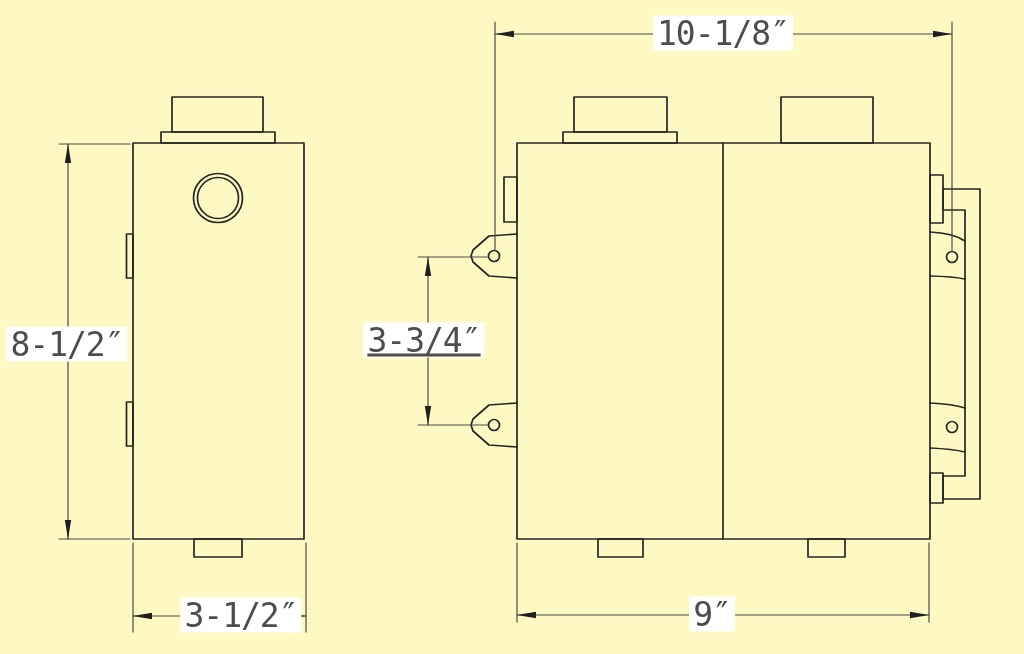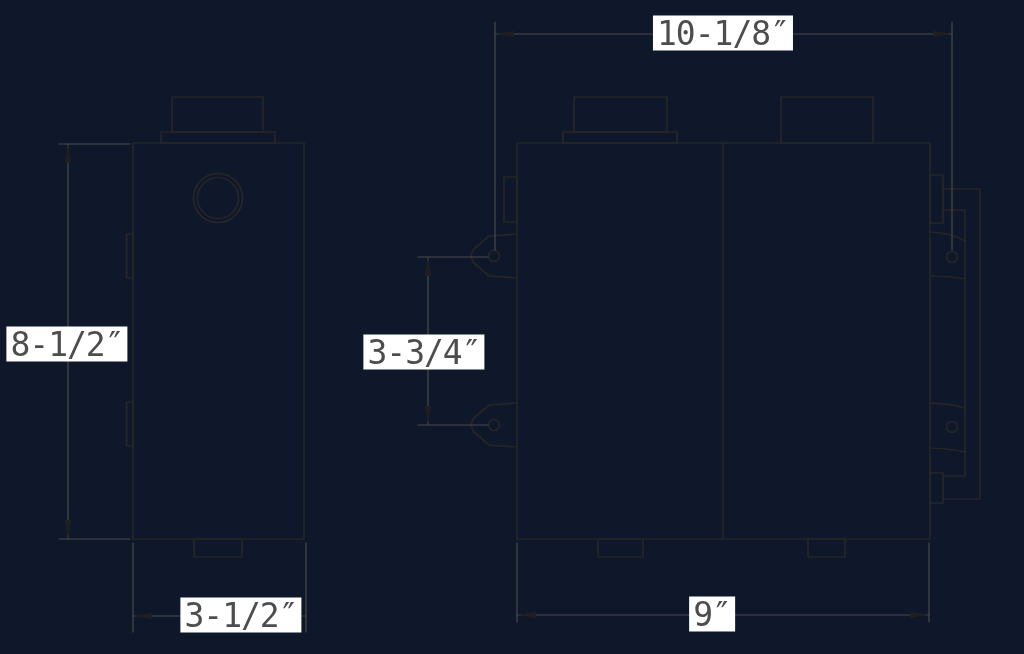--- a/index.html
+++ b/index.html
@@ -7,21 +7,21 @@
     padding: 0;
     background: #ffffff;
     width: 1024px;
     height: 654px;
     font-family: "DejaVu Sans Mono", "Liberation Mono", monospace;
   }
   .stage {
     position: relative;
     width: 1024px;
     height: 654px;
-    background: #0f172a;
+    background: #fef9c3;
     overflow: hidden;
   }
   .stage svg {
     position: absolute;
     left: 0;
     top: 0;
   }
   .dim-label {
     position: absolute;
     transform: translate(-50%, -50%);
@@ -31,21 +31,21 @@
     line-height: 1;
     padding: 1px 4px;
     white-space: nowrap;
     letter-spacing: -1px;
     z-index: 2;
     user-select: none;
   }
   #lbl-overall-width { left: 723px; top: 33px; }
   #lbl-height        { left: 67px;  top: 344px; }
   #lbl-side-width    { left: 220px; top: 615px; margin-left: 21px; }
-  #lbl-hole-spacing  { left: 424px; top: 352px; }
+  #lbl-hole-spacing  { left: 424px; top: 340px; text-decoration: underline; }
   #lbl-body-width    { left: 712px; top: 614px; }
 
   .obj  { stroke: #262626; stroke-width: 1.7; fill: none; stroke-linejoin: round; stroke-linecap: round; }
   .dim  { stroke: #4a4a4a; stroke-width: 1.2; fill: none; stroke-linecap: round; }
   .arrw { fill: #1f1f1f; stroke: none; }
 </style>
 </head>
 <body>
 
 <div class="stage">

